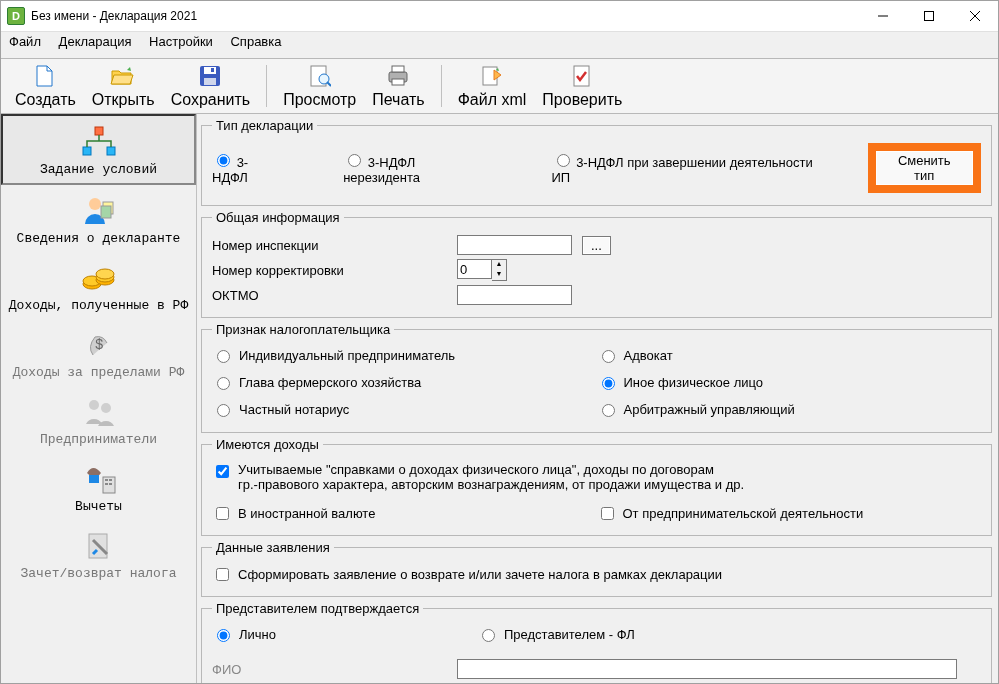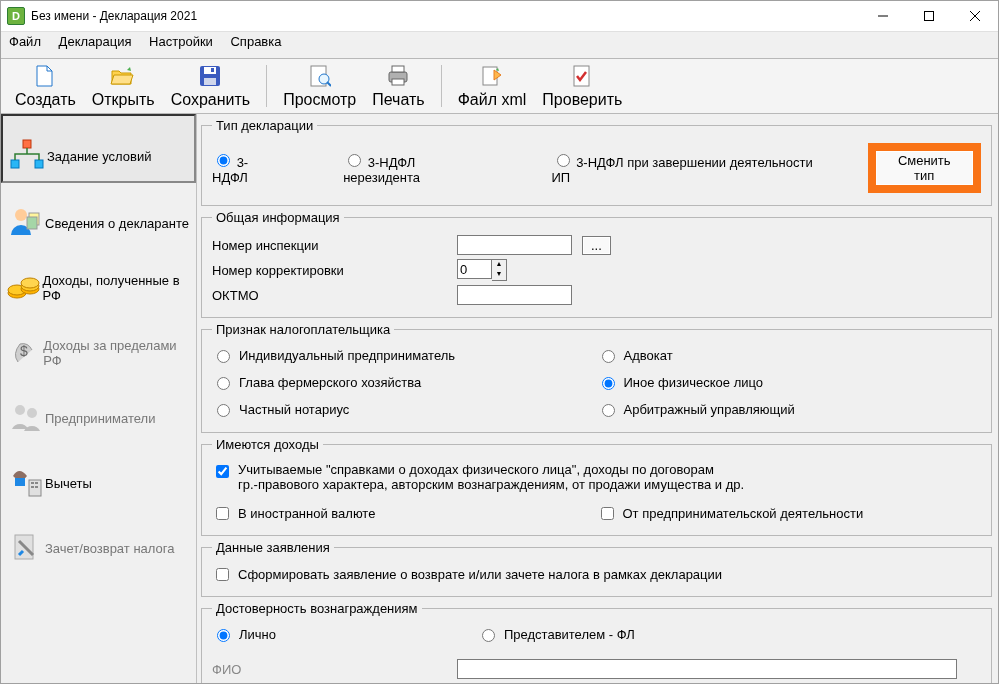--- a/index.html
+++ b/index.html
@@ -14,21 +14,21 @@
   .menubar { height: 22px; padding: 2px 8px; font-size: 13px; }
   .menubar span { margin-right: 14px; cursor: default; }
 
   .toolbar { border-top: 1px solid #b8b8b8; border-bottom: 1px solid #b8b8b8; background: #f4f4f4; display: flex; align-items: center; padding: 4px 6px; }
   .toolbar-sep { width: 1px; align-self: stretch; background: #c0c0c0; margin: 2px 8px; }
   .tool-item { display: flex; flex-direction: column; align-items: center; margin: 0 8px; cursor: default; font-size: 16px; }
   .tool-icon { width: 26px; height: 26px; display: flex; align-items: center; justify-content: center; margin-bottom: 2px; }
 
   .body { flex: 1; display: flex; min-height: 0; }
   .sidebar { width: 195px; border-right: 1px solid #c0c0c0; overflow: hidden; }
-  .nav-item { display: flex; align-items: center; padding: 21px 4px 6px 4px; font-size: 13px; color: #000; cursor: default; }
+  .nav-item { display: flex; flex-direction: column; align-items: center; padding: 8px 4px 6px 4px; font-size: 13px; color: #000; cursor: default; font-family: Liberation Mono, monospace; }
   .nav-item.disabled { color: #777; }
   .nav-item.selected { border: 2px inset #888; background: #e8e8e8; }
   .nav-icon { width: 40px; height: 36px; display: flex; align-items: center; justify-content: center; margin-bottom: 2px; }
 
   .content { flex: 1; overflow-y: auto; overflow-x: hidden; padding: 0 6px 6px 4px; }
   fieldset { border: 1px solid #b8b8b8; margin: 4px 0; padding: 6px 10px 8px 10px; font-size: 13px; position: relative; }
   legend { padding: 0 4px; }
   .row { display: flex; align-items: center; margin: 4px 0; }
   .label { width: 245px; }
   input[type="text"] { border: 1px solid #7a7a7a; height: 20px; box-sizing: border-box; background: #fff; font-family: inherit; font-size: 13px; }
@@ -328,21 +328,21 @@
         <legend>Данные заявления</legend>
         <div class="row check-row">
           <label>
               <input type="checkbox" style=""> 
               <span>Сформировать заявление о  возврате и/или зачете налога в рамках декларации</span>
             </label>
         </div>
       </fieldset>
 
       <fieldset>
-        <legend>Достоверность вознаграждениям</legend>
+        <legend>Представителем подтверждается</legend>
         <div class="row radio-row" style="gap:20px;">
           <div style="width:245px;"><label>
                 <input type="radio" name="au" checked="" style=""> 
                 <span>Лично</span>
               </label></div>
           <div><label>
                 <input type="radio" name="au" style=""> 
                 <span>Представителем - ФЛ</span>
               </label></div>
         </div>

